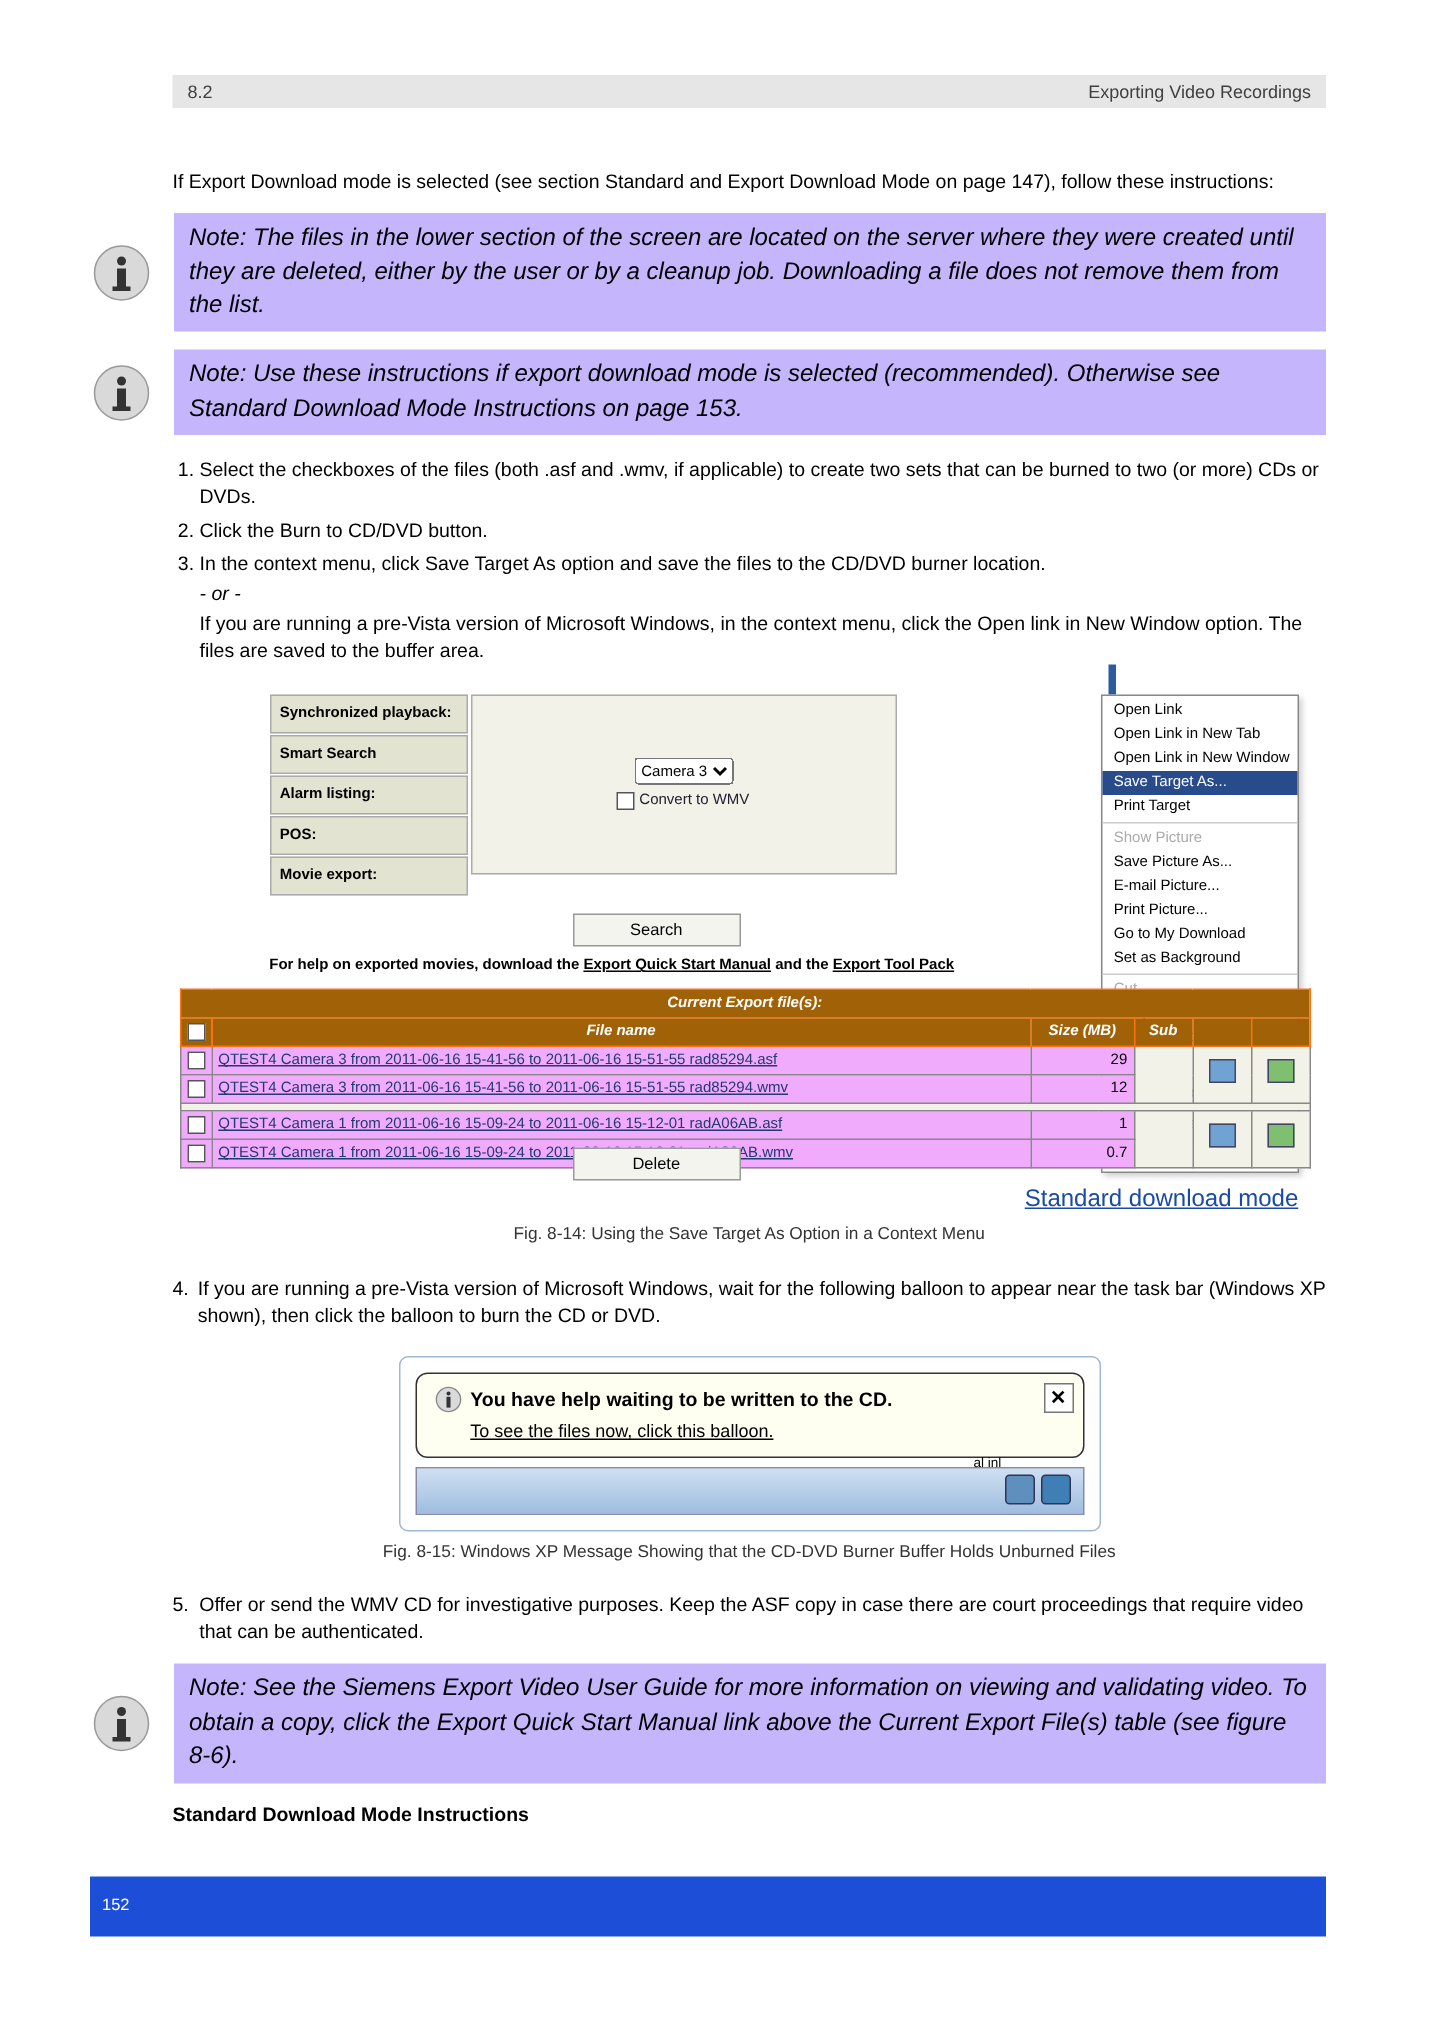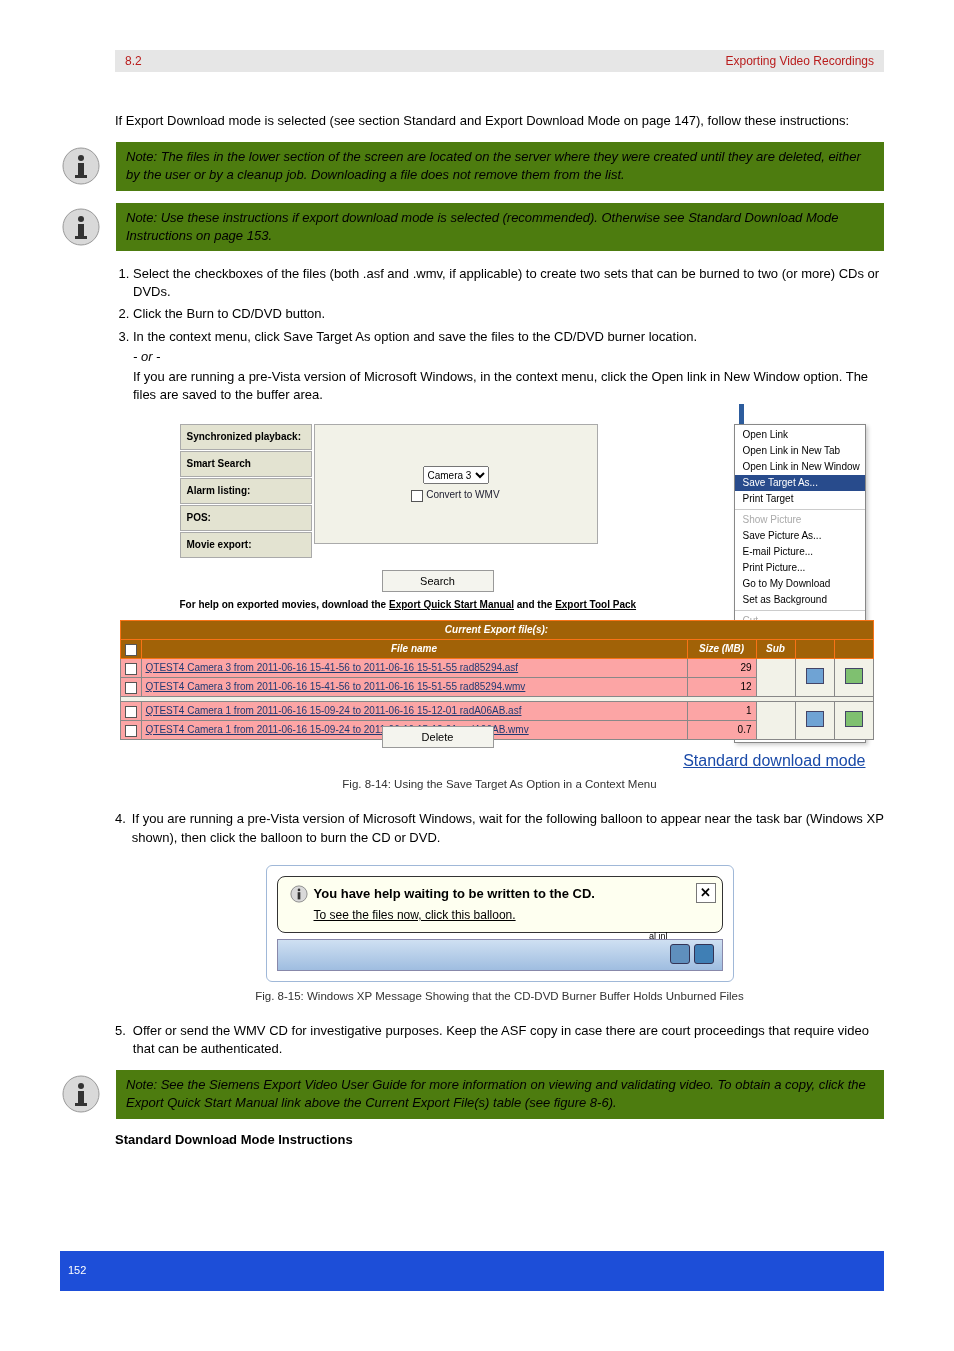--- a/index.html
+++ b/index.html
@@ -18,21 +18,21 @@
     box-sizing: border-box;
     padding: 50px 70px 0 60px;
   }
   .top-band {
     background: #e6e6e6;
     height: 22px;
     display: flex;
     align-items: center;
     padding: 0 10px;
     font-size: 12px;
-    color: #b91c1c;
+    color: #404040;
     margin-bottom: 40px;
     margin-left: 55px;
   }
   .top-band-left { flex: 1; }
   .top-band-right { text-align: right; }
   .content {
     margin-left: 55px;
   }
   .body-line {
     margin: 4px 0;
@@ -48,24 +48,24 @@
   .info-icon {
     width: 42px;
     height: 42px;
     display: flex;
     align-items: center;
     justify-content: center;
     flex-shrink: 0;
   }
   .info-icon svg { display: block; }
   .info-box {
-    background: #4d7c0f;
+    background: #c4b5fd;
     flex: 1;
     padding: 6px 10px;
-    font-size: 13px;
+    font-size: 16px;
     font-style: italic;
     color: #000;
   }
   ol.steps {
     margin: 6px 0 6px 0;
     padding: 0 0 0 18px;
   }
   ol.steps li {
     padding: 2px 0;
   }
@@ -192,21 +192,21 @@
     font-style: italic;
   }
   .table-files .hdr-title th {
     text-align: center;
   }
   .table-files td {
     border: 1px solid #888;
     padding: 2px 4px;
     color: #223a72;
     text-decoration: underline;
-    background: #fca5a5;
+    background: #f0abfc;
     white-space: nowrap;
   }
   .table-files td.chk {
     width: 12px;
     text-align: center;
     text-decoration: none;
     color: #000;
   }
   .table-files td.num {
     text-align: right;

